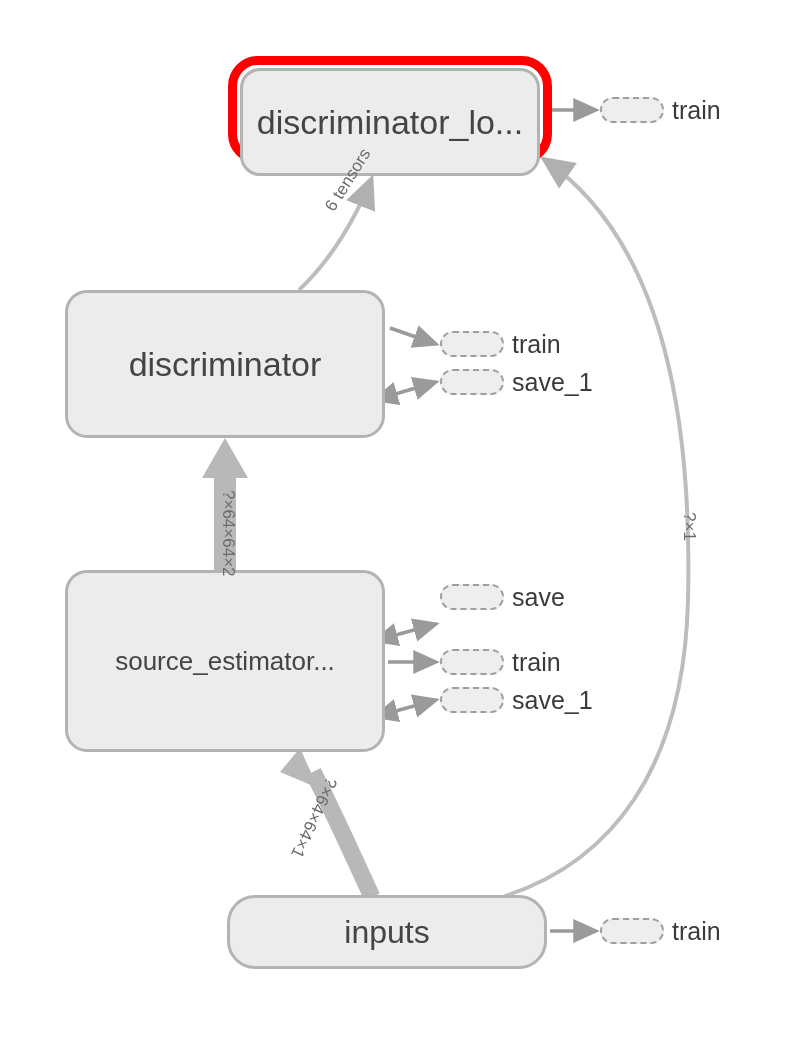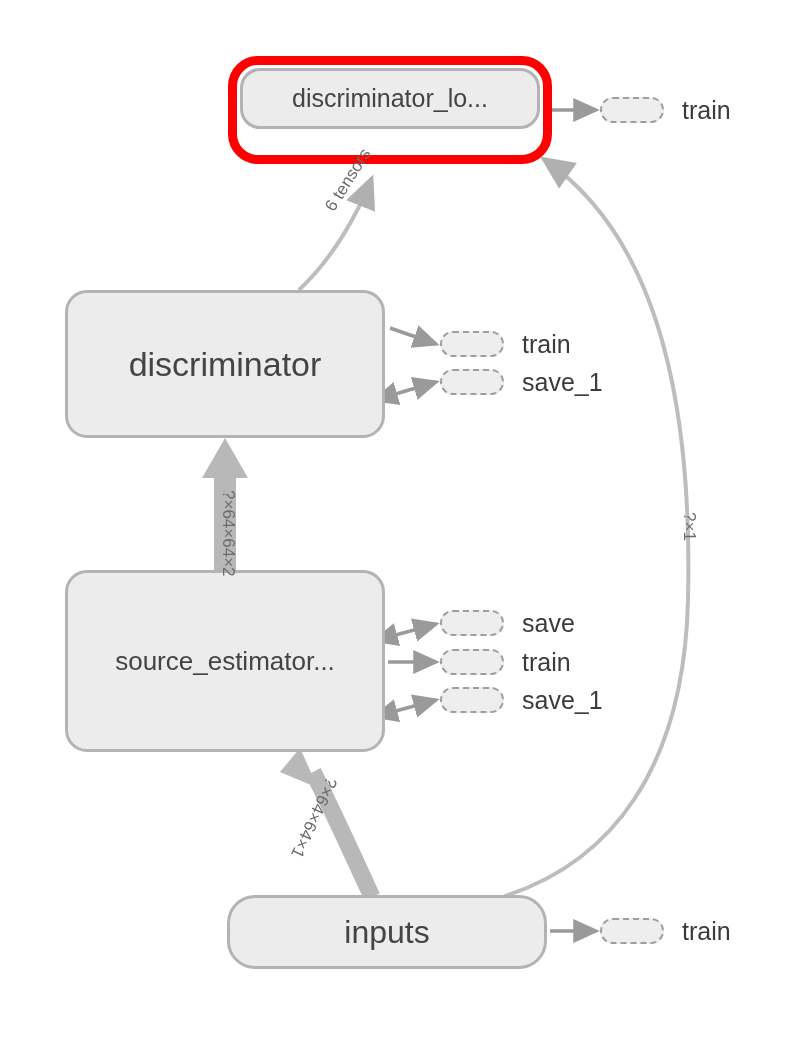--- a/index.html
+++ b/index.html
@@ -36,23 +36,23 @@
     justify-content: center;
     color: #444444;
     white-space: nowrap;
   }
   .node-label {
     display: block;
     line-height: 1;
   }
   #node-discriminator-loss {
     left: 240px;  top: 68px;
-    width: 300px; height: 61px;
+    width: 300px; height: 108px;
     border-radius: 20px;
-    font-size: 25px;
+    font-size: 34px;
   }
   .sel-ring {
     position: absolute;
     left: 228px; top: 56px;
     width: 324px; height: 108px;
     box-sizing: border-box;
     border: 9px solid #ff0000;
     border-radius: 30px;
     pointer-events: none;
   }
@@ -71,21 +71,21 @@
     width: 320px; height: 74px;
     border-radius: 28px;
     font-size: 32px;
   }
 
   
   .annotation {
     position: absolute;
     display: flex;
     align-items: center;
-    gap: 18px;
+    gap: 8px;
   }
   .annot-box {
     width: 64px;
     height: 26px;
     box-sizing: border-box;
     background: #eeeeee;
     border: 2px dashed #9e9e9e;
     border-radius: 13px;
     flex: 0 0 auto;
   }
@@ -180,21 +180,21 @@
   <div class="annotation" style="left:440px; top:331px;">
     <span class="annot-box"></span>
     <span class="annot-label">train</span>
   </div>
 
   <div class="annotation" style="left:440px; top:369px;">
     <span class="annot-box"></span>
     <span class="annot-label">save_1</span>
   </div>
 
-  <div class="annotation" style="left:440px; top:610px;text-align:right;">
+  <div class="annotation" style="left:440px; top:584px;text-align:right;">
     <span class="annot-box"></span>
     <span class="annot-label">save</span>
   </div>
 
   <div class="annotation" style="left:440px; top:649px;">
     <span class="annot-box"></span>
     <span class="annot-label">train</span>
   </div>
 
   <div class="annotation" style="left:440px; top:687px;">

